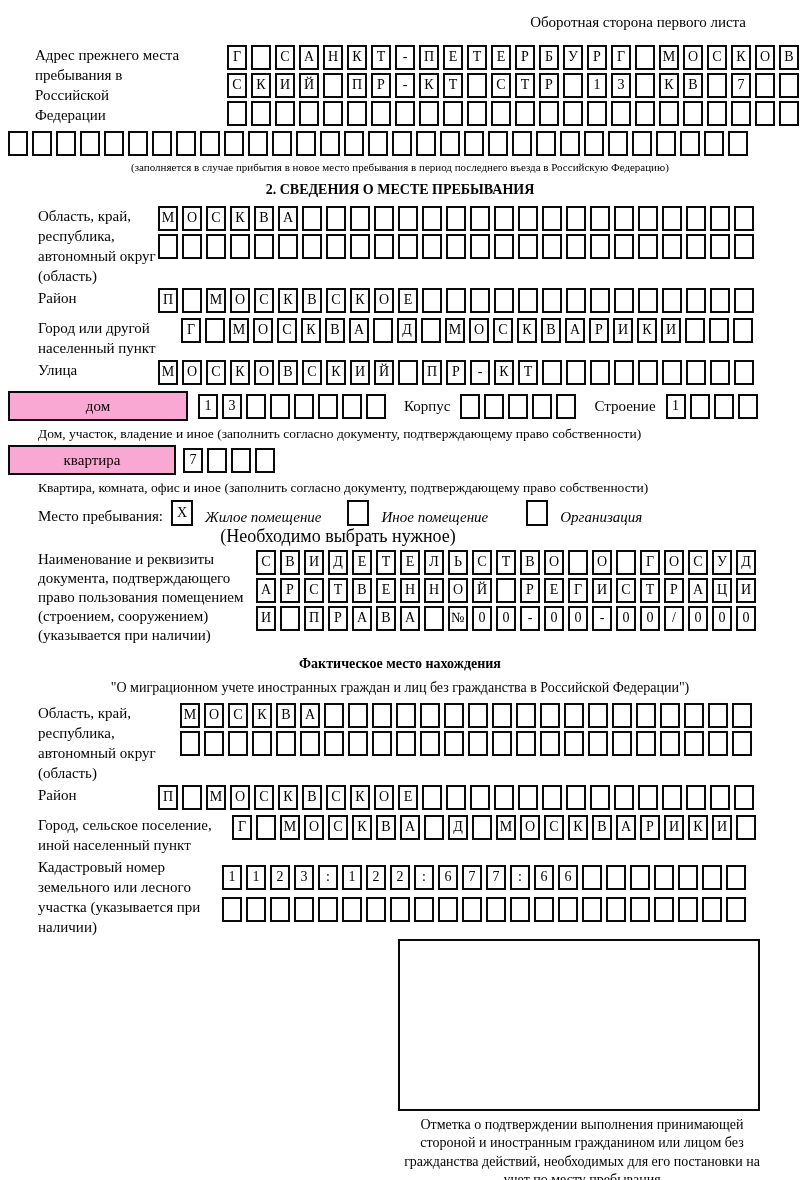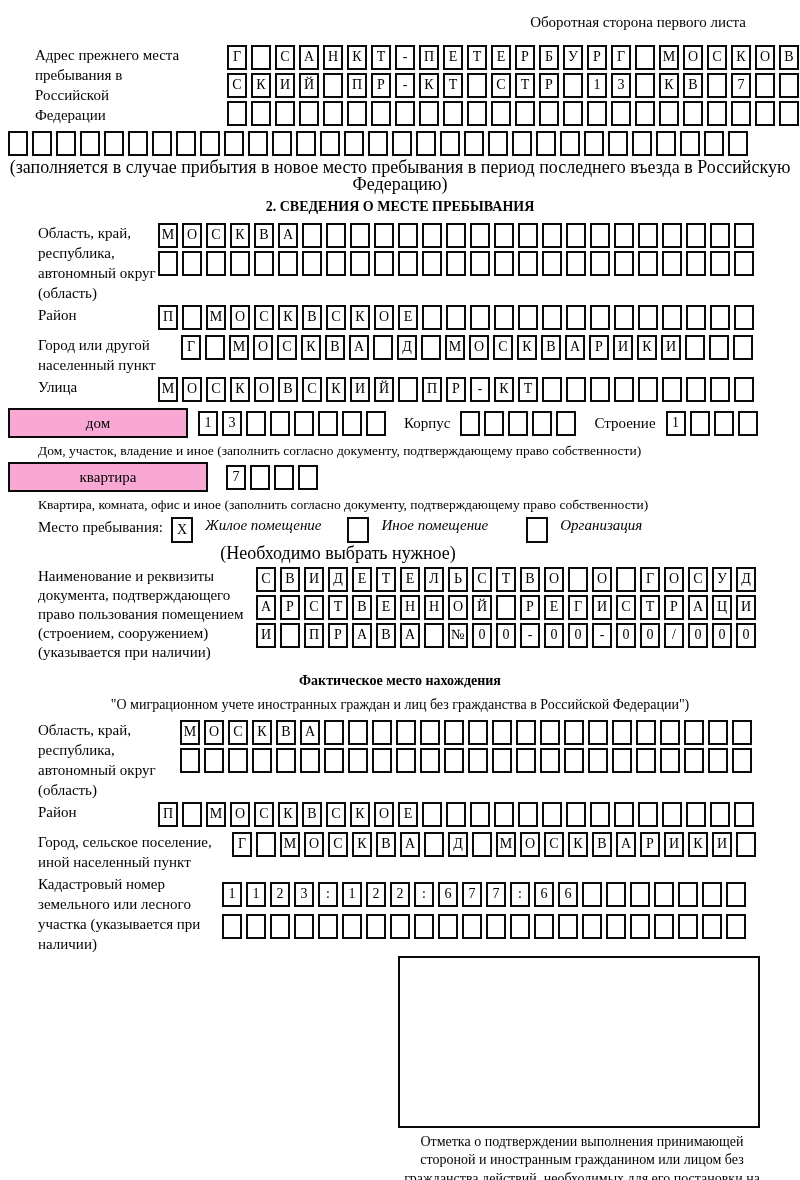--- a/index.html
+++ b/index.html
@@ -20,36 +20,36 @@
   .w224{width:224px;}
   .w214{width:214px;}
 
   .cells-col{display:flex;flex-direction:column;}
   .grid-row{display:flex;margin-bottom:3px;}
   .cell{box-sizing:border-box;flex:none;width:20px;height:25px;margin-right:4px;
         border:2px solid #0a0a0a;background:#fff;text-align:center;
         font-size:14px;line-height:20px;font-family:"Liberation Serif",serif;}
   .cb{width:22px;height:26px;line-height:21px;margin:0;}
 
-  .note{font-size:18px;text-align:center;line-height:17px;margin-bottom:2px;}
+  .note{font-size:11px;text-align:center;line-height:17px;margin-bottom:2px;}
   .note-left{font-size:13.5px;text-align:left;padding-left:30px;line-height:17px;margin-bottom:3px;}
   .section-title{font-weight:bold;text-align:center;font-size:14px;line-height:21px;
                  margin:3px 0 6px 0;}
 
   .prev-block{margin-top:14px;gap:45px;}
 
   .dom-row{display:flex;align-items:center;margin:3px 0 4px 0;}
   .label-box{box-sizing:border-box;border:2px solid #0a0a0a;height:30px;line-height:26px;
              text-align:center;flex:none;background:#f9a8d4;}
   .dom-box{width:180px;margin-right:10px;}
-  .kv-box{width:200px;margin-right:18px;}
+  .kv-box{width:168px;margin-right:7px;}
   .inline-label{flex:none;margin:0 10px 0 14px;}
   .dom-row .grid-row{margin-bottom:0;}
 
-  .mesto-row{display:flex;align-items:flex-start;margin:4px 0 2px 0;}
+  .mesto-row{display:flex;align-items:flex-end;margin:4px 0 2px 0;}
   .mesto-row .label{padding-left:30px;}
   .mesto-gap1{margin-left:8px;}
   .mesto-opt{margin:0 0 0 12px;font-style:italic;}
   .mesto-cb2{margin-left:26px;}
   .mesto-cb3{margin-left:38px;}
   .mesto-note{width:660px;text-align:center;font-size:18px;line-height:17px;margin-bottom:3px;}
 
   .doc-block{margin-top:5px;}
   .doc-block .label{line-height:19px;}
 

